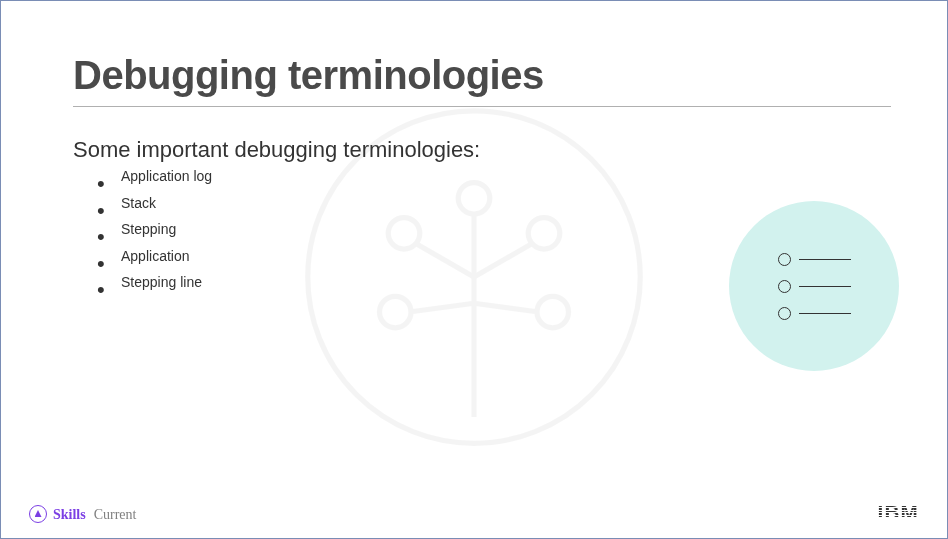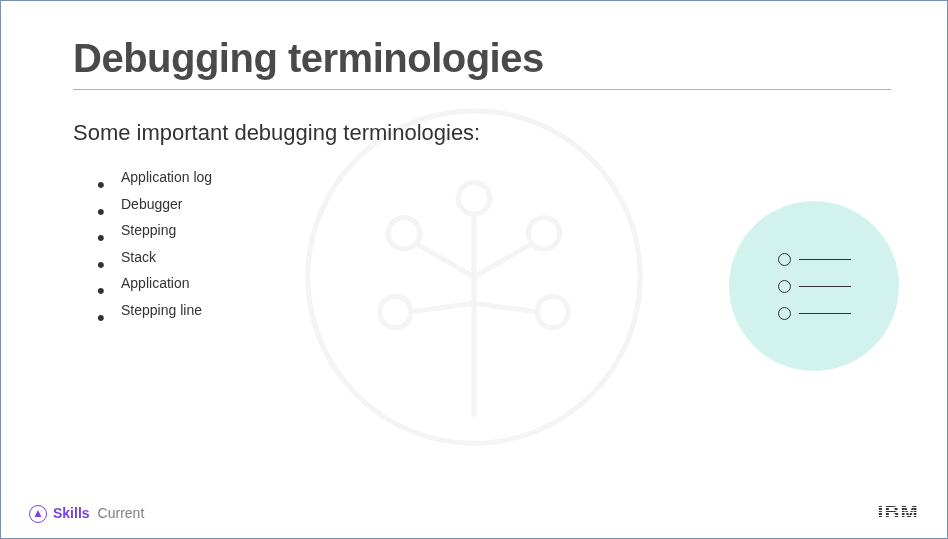--- a/index.html
+++ b/index.html
@@ -19,39 +19,38 @@
     transform: translate(-50%, -48%);
     width: 350px;
     height: 350px;
     opacity: 0.06;
     pointer-events: none;
     z-index: 0;
   }
   .content {
     position: relative;
     z-index: 1;
-    padding: 35px 56px 0 72px;
+    padding: 52px 56px 0 72px;
   }
   .title {
     font-size: 40px;
     font-weight: 700;
     color: #4a4a4a;
     letter-spacing: -0.5px;
     margin-bottom: 8px;
   }
   .rule {
     border: none;
     border-top: 1px solid #b0b0b0;
     margin-bottom: 30px;
   }
   .intro {
     font-size: 22px;
     font-weight: 400;
     color: #333333;
-    margin-bottom: 18px;
   }
   .bullets {
     list-style: none;
     padding-left: 24px;
   }
   .bullets li {
     font-size: 14px;
     color: #333333;
     line-height: 1.9;
     position: relative;
@@ -102,22 +101,23 @@
     left: 0;
     right: 0;
     padding: 0 28px;
     display: flex;
     justify-content: space-between;
     align-items: center;
     z-index: 1;
   }
   .skills-brand {
     display: flex;
-    align-items: flex-start;
+    align-items: flex-end;
     gap: 6px;
+    font-family: Liberation Serif, serif;
   }
   .sn-icon {
     width: 18px;
     height: 18px;
     border: 1.5px solid #7b3fe4;
     border-radius: 50%;
     display: flex;
     align-items: center;
     justify-content: center;
     position: relative;
@@ -176,23 +176,22 @@
   <line x1="100" y1="115" x2="63" y2="120" stroke="#555" stroke-width="3"></line>
   <line x1="100" y1="115" x2="137" y2="120" stroke="#555" stroke-width="3"></line>
 </svg>
 
 <div class="content">
   <h1 class="title">Debugging terminologies</h1>
   <hr class="rule">
   <p class="intro">Some important debugging terminologies:</p>
   <ul class="bullets">
     <li>Application log</li>
-    <li>Debugger</li>
+    <li>Stack</li>
     <li>Stepping</li>
-    <li>Stack</li>
     <li>Application</li>
     <li>Stepping line</li>
   </ul>
 </div>
 
 <div class="graphic">
   <div class="graphic-row">
       <span class="circ"></span>
       <span class="line"></span>
     </div>

